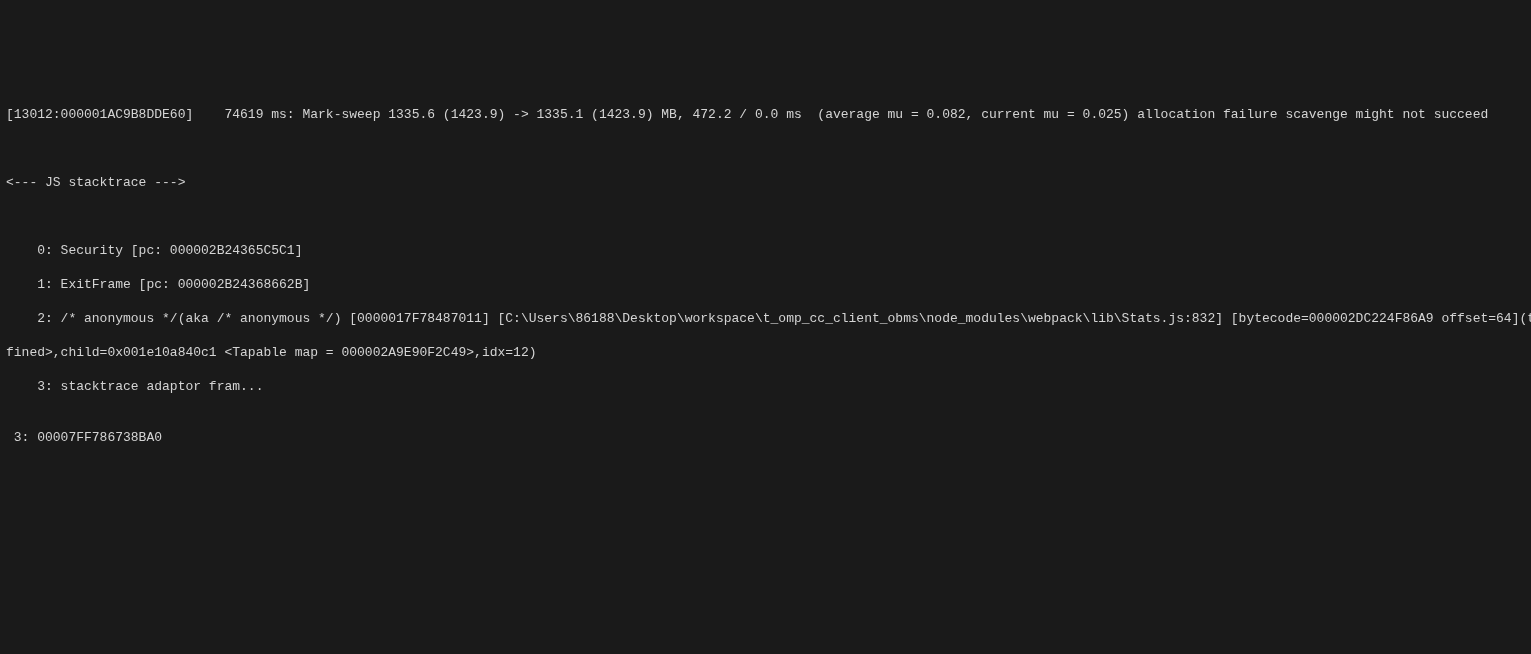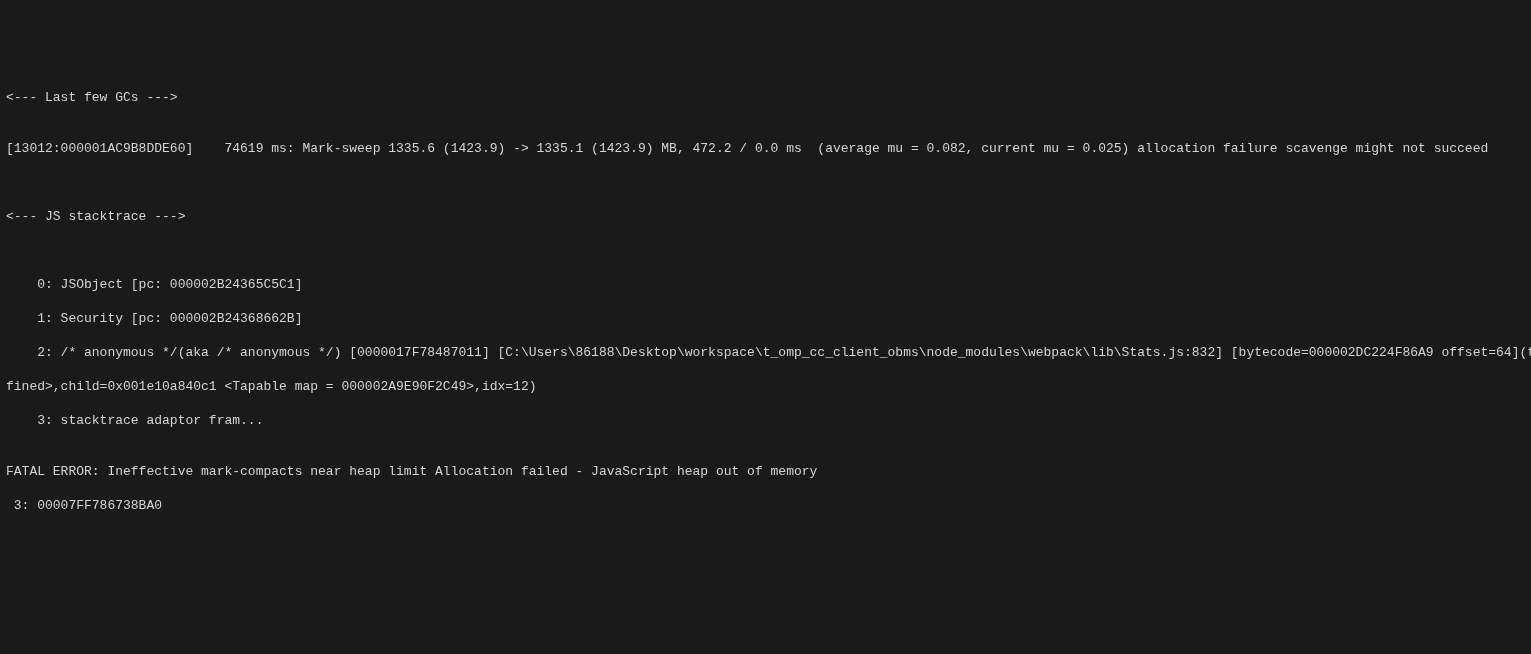--- a/index.html
+++ b/index.html
@@ -25,35 +25,33 @@
   .line {
     white-space: pre;
   }
 </style>
 </head>
 <body>
 
 
 
 <div class="terminal-output">
-<div class="line">&lt;--- Last few GCs ---&gt;</div>
 <div class="line"></div>
 <div class="line">[13012:000001AC9B8DDE60]    74619 ms: Mark-sweep 1335.6 (1423.9) -&gt; 1335.1 (1423.9) MB, 472.2 / 0.0 ms  (average mu = 0.082, current mu = 0.025) allocation failure scavenge might not succeed</div>
 <div class="line"></div>
 <div class="line"></div>
 <div class="line">&lt;--- JS stacktrace ---&gt;</div>
 <div class="line"></div>
 <div class="line"></div>
-<div class="line">    0: JSObject [pc: 000002B24365C5C1]</div>
-<div class="line">    1: Security [pc: 000002B24368662B]</div>
+<div class="line">    0: Security [pc: 000002B24365C5C1]</div>
+<div class="line">    1: ExitFrame [pc: 000002B24368662B]</div>
 <div class="line">    2: /* anonymous */(aka /* anonymous */) [0000017F78487011] [C:\Users\86188\Desktop\workspace\t_omp_cc_client_obms\node_modules\webpack\lib\Stats.js:832] [bytecode=000002DC224F86A9 offset=64](this=0x00b41db826f1 &lt;un</div>
 <div class="line">fined&gt;,child=0x001e10a840c1 &lt;Tapable map = 000002A9E90F2C49&gt;,idx=12)</div>
 <div class="line">    3: stacktrace adaptor fram...</div>
 <div class="line"></div>
-<div class="line">FATAL ERROR: Ineffective mark-compacts near heap limit Allocation failed - JavaScript heap out of memory</div>
 <div class="line"> 3: 00007FF786738BA0</div>
 
 
 
 
 
 
 
 
 

